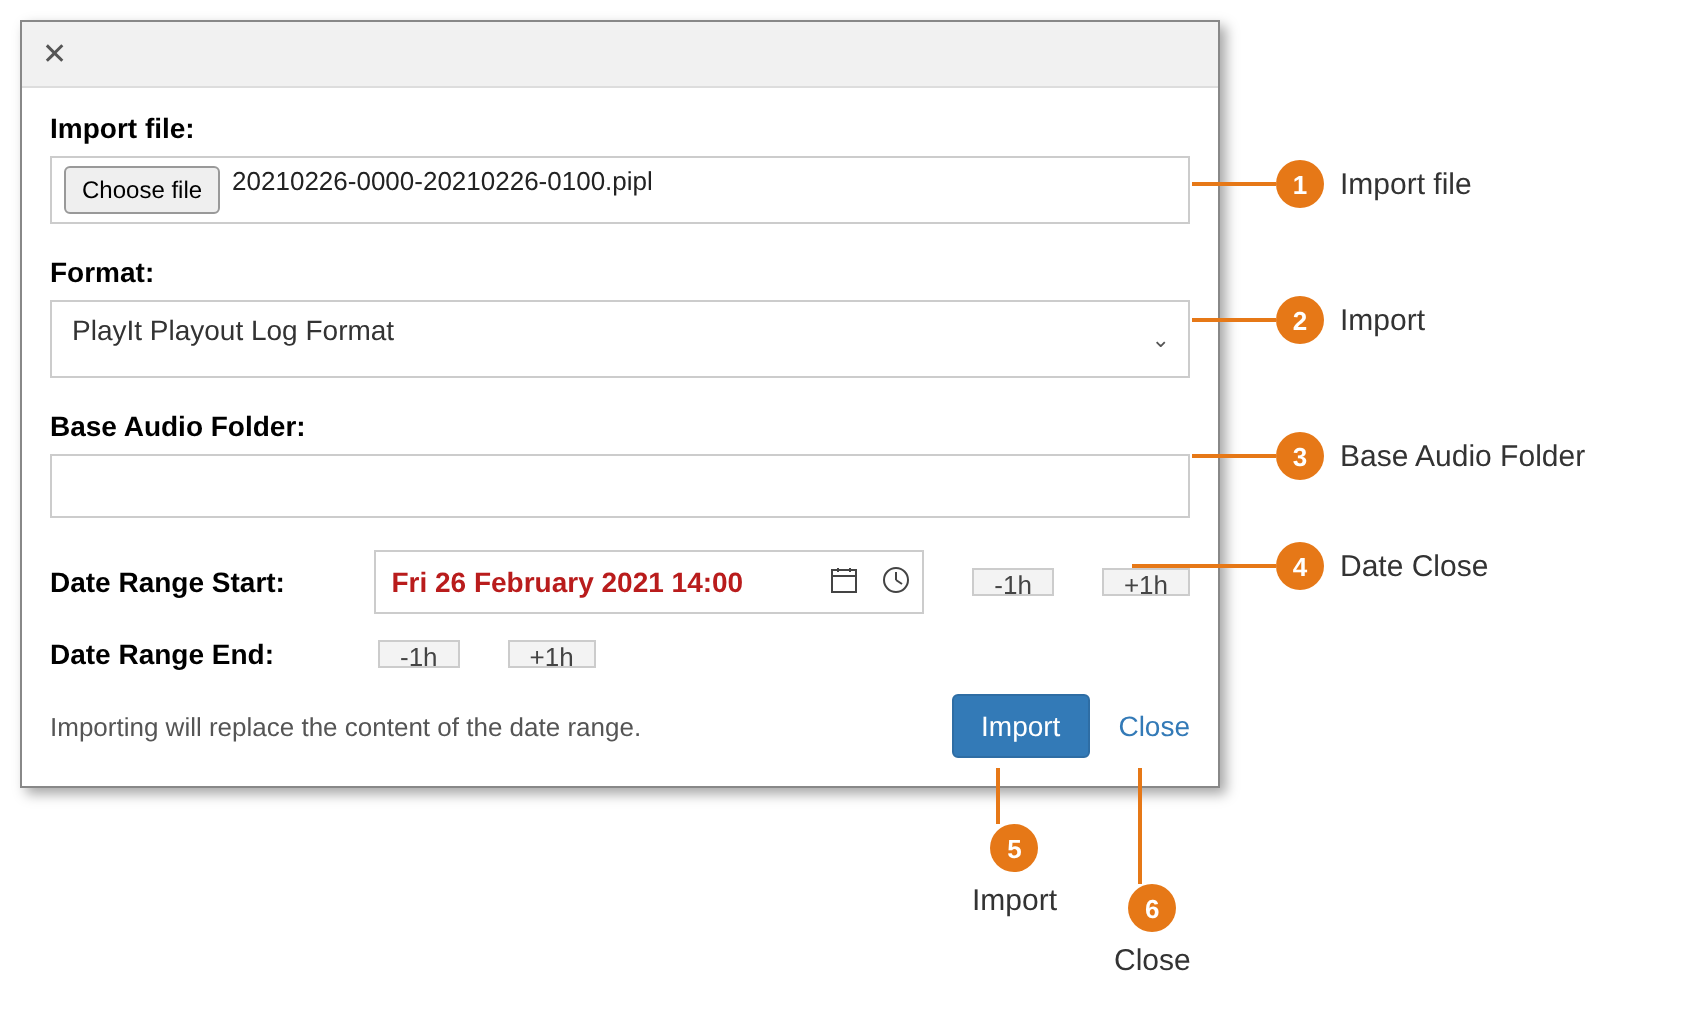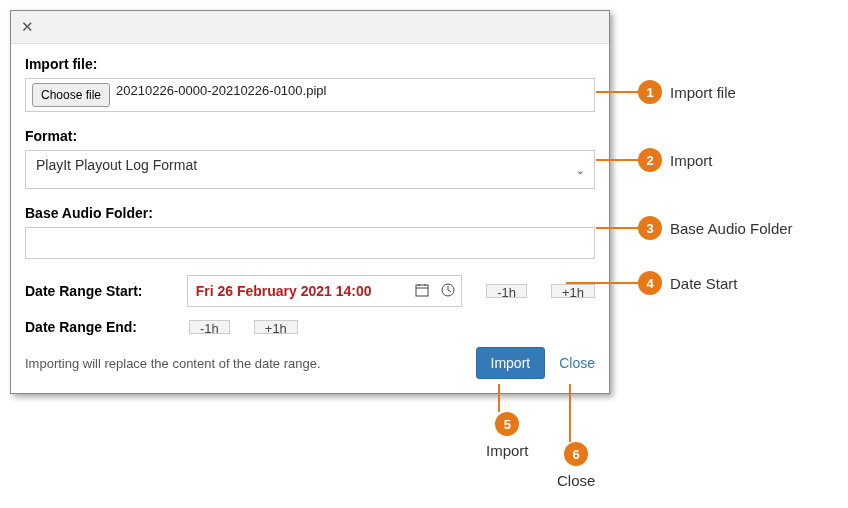--- a/index.html
+++ b/index.html
@@ -289,21 +289,21 @@
 
   <div class="anno-item" style="left:596px; top:216px;">
     <div class="anno-line" style="width:42px;"></div>
     <div class="anno-num">3</div>
     <span class="anno-label">Base Audio Folder</span>
   </div>
 
   <div class="anno-item" style="left:566px; top:271px;">
     <div class="anno-line" style="width:72px;"></div>
     <div class="anno-num">4</div>
-    <span class="anno-label">Date Start</span>
+    <span class="anno-label">Date Close</span>
   </div>
 
   <div class="anno-vert-line" style="left:498px; top:384px; height:28px;"></div>
   <div class="anno-bottom" style="left:486px; top:412px;">
     <div class="anno-num">5</div>
     <span class="anno-label" style="margin-left:0; margin-top:6px;">Import</span>
   </div>
 
   <div class="anno-vert-line" style="left:569px; top:384px; height:58px;"></div>
   <div class="anno-bottom" style="left:557px; top:442px;">

